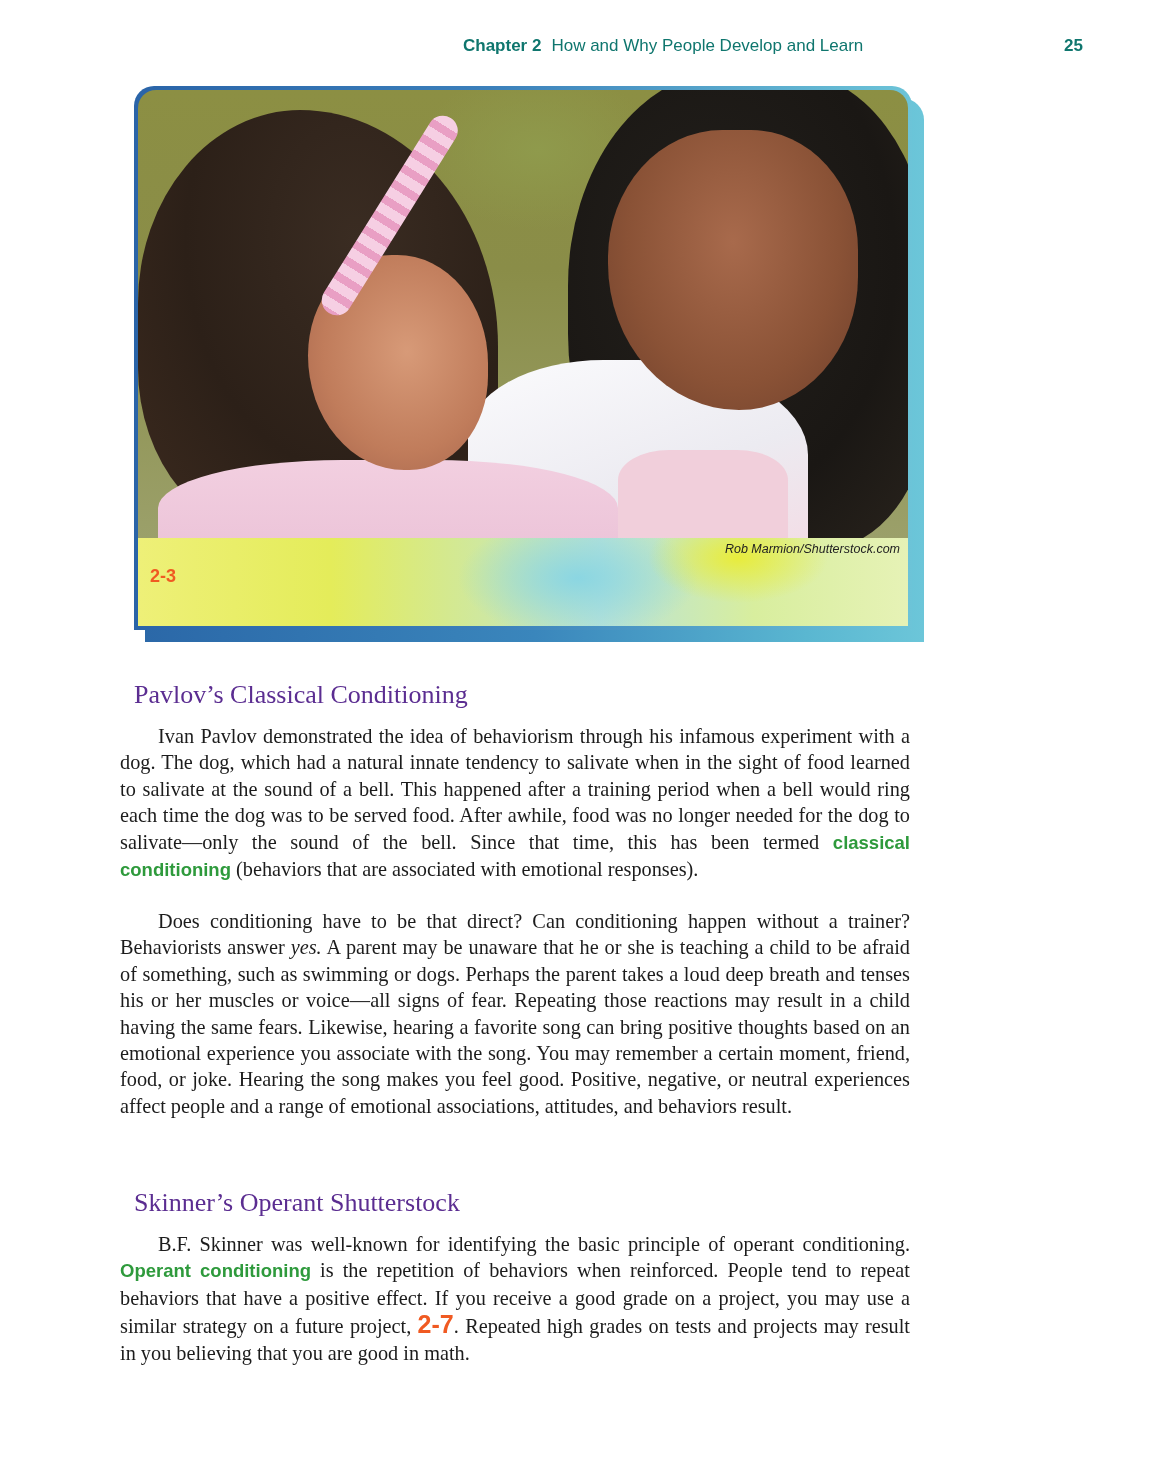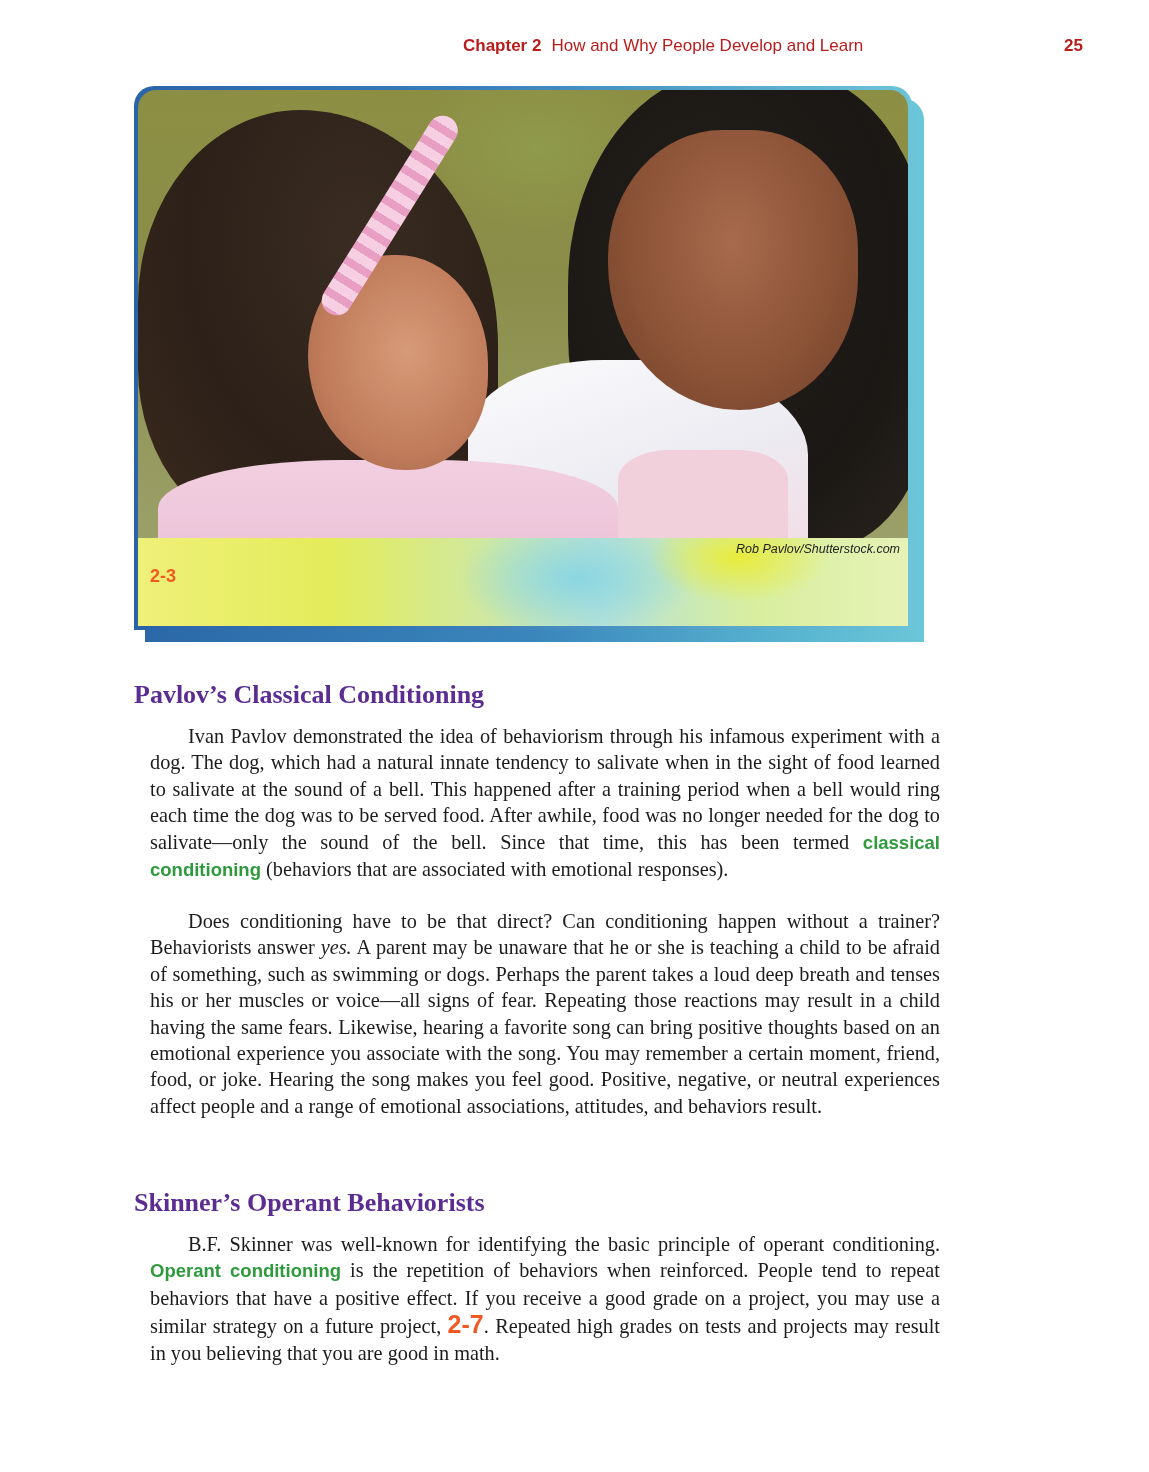--- a/index.html
+++ b/index.html
@@ -1,20 +1,20 @@
 <!DOCTYPE html>
 <html><head>
 <meta charset="utf-8">
 <style>
   html, body { margin: 0; padding: 0; background: #ffffff; }
   body { width: 1149px; height: 1472px; position: relative; overflow: hidden; }
 
   .running-head {
     position: absolute; top: 36px; left: 0; width: 1149px; height: 28px;
-    font-family: "Liberation Sans", sans-serif; font-size: 17px; color: #b91c1c;
+    font-family: "Liberation Sans", sans-serif; font-size: 17px; color: #0f766e;
   }
   .running-head .chap { position: absolute; left: 463px; top: 0; white-space: nowrap; }
   .running-head .chap b { font-weight: bold; margin-right: 10px; }
   .running-head .pnum { position: absolute; left: 1064px; top: 0; font-weight: bold; }
 
   
   .figure { position: absolute; left: 134px; top: 86px; width: 790px; height: 556px; }
   .fig-shadow {
     position: absolute; left: 11px; top: 12px; width: 779px; height: 544px;
     background: linear-gradient(90deg, #2b68a8 0%, #3a86bc 50%, #5ab7d1 85%, #6cc6d9 100%);
@@ -69,25 +69,25 @@
     font-family: "Liberation Sans", sans-serif; font-weight: bold; font-size: 18px; color: #f05a22;
   }
   .fig-caption {
     position: absolute; left: 63px; top: 28px; width: 700px;
     font-family: "Liberation Sans", sans-serif; font-size: 17.5px; line-height: 27px; color: #1a1a1a;
   }
 
   
   .section-heading {
     position: absolute; left: 134px;
-    font-family: "Liberation Serif", serif; font-weight: bold; font-size: 26px; color: #5b2d91;
+    font-family: "Liberation Serif", serif; font-weight: normal; font-size: 26px; color: #5b2d91;
     margin: 0;
   }
   .para {
-    position: absolute; left: 150px; width: 790px;
+    position: absolute; left: 120px; width: 790px;
     font-family: "Liberation Serif", serif; font-size: 20.3px; line-height: 26.4px; color: #1c1c1c;
     margin: 0; text-indent: 38px; text-align: justify; text-align-last: left;
   }
   .term {
     font-family: "Liberation Sans", sans-serif; font-weight: bold; color: #2e9a3c; font-size: 18.5px;
   }
   .figref {
     font-family: "Liberation Sans", sans-serif; font-weight: bold; color: #f05a22; font-size: 25px;
   }
 </style>
@@ -106,27 +106,27 @@
       <div class="ph woman-hair"></div>
       <div class="ph girl-hair"></div>
       <div class="ph woman-collar"></div>
       <div class="ph woman-sweater"></div>
       <div class="ph woman-face"></div>
       <div class="ph girl-sweater"></div>
       <div class="ph girl-face"></div>
       <div class="ph girl-band"></div>
     </div>
     <div class="caption-band">
-      <span class="credit">Rob Pavlov/Shutterstock.com</span>
+      <span class="credit">Rob Marmion/Shutterstock.com</span>
       <span class="fig-num">2-3</span>
     </div>
   </div>
 </div>
 
 <h2 class="section-heading" style="top:680px;">Pavlov’s Classical Conditioning</h2>
 
 <p class="para" style="top:723px;"><span>Ivan Pavlov demonstrated the idea of behaviorism through his infamous experiment with a dog. The dog, which had a natural innate tendency to salivate when in the sight of food learned to salivate at the sound of a bell. This happened after a training period when a bell would ring each time the dog was to be served food. After awhile, food was no longer needed for the dog to salivate—only the sound of the bell. Since that time, this has been termed </span><span class="term">classical conditioning</span><span> (behaviors that are associated with emotional responses).</span></p>
 
 <p class="para" style="top:908px;"><span>Does conditioning have to be that direct? Can conditioning happen without a trainer? Behaviorists answer </span><i>yes.</i><span> A parent may be unaware that he or she is teaching a child to be afraid of something, such as swimming or dogs. Perhaps the parent takes a loud deep breath and tenses his or her muscles or voice—all signs of fear. Repeating those reactions may result in a child having the same fears. Likewise, hearing a favorite song can bring positive thoughts based on an emotional experience you associate with the song. You may remember a certain moment, friend, food, or joke. Hearing the song makes you feel good. Positive, negative, or neutral experiences affect people and a range of emotional associations, attitudes, and behaviors result.</span></p>
 
-<h2 class="section-heading" style="top:1188px;">Skinner’s Operant Behaviorists</h2>
+<h2 class="section-heading" style="top:1188px;">Skinner’s Operant Shutterstock</h2>
 
 <p class="para" style="top:1231px;"><span>B.F. Skinner was well-known for identifying the basic principle of operant conditioning. </span><span class="term">Operant conditioning</span><span> is the repetition of behaviors when reinforced. People tend to repeat behaviors that have a positive effect. If you receive a good grade on a project, you may use a similar strategy on a future project, </span><span class="figref">2-7</span><span>. Repeated high grades on tests and projects may result in you believing that you are good in math.</span></p>
 
 </body></html>

